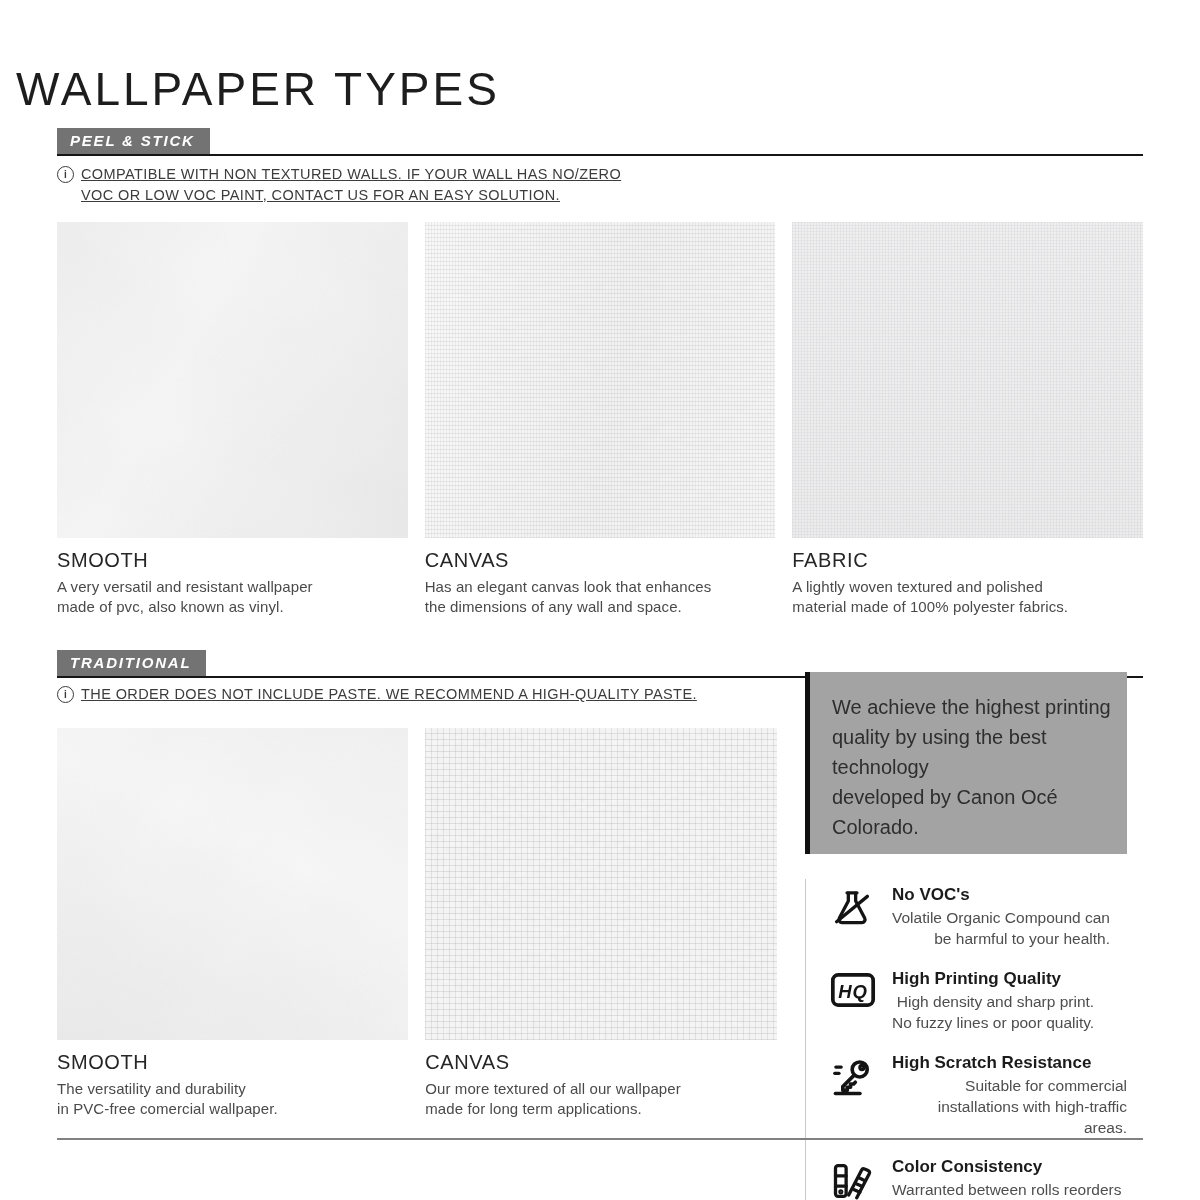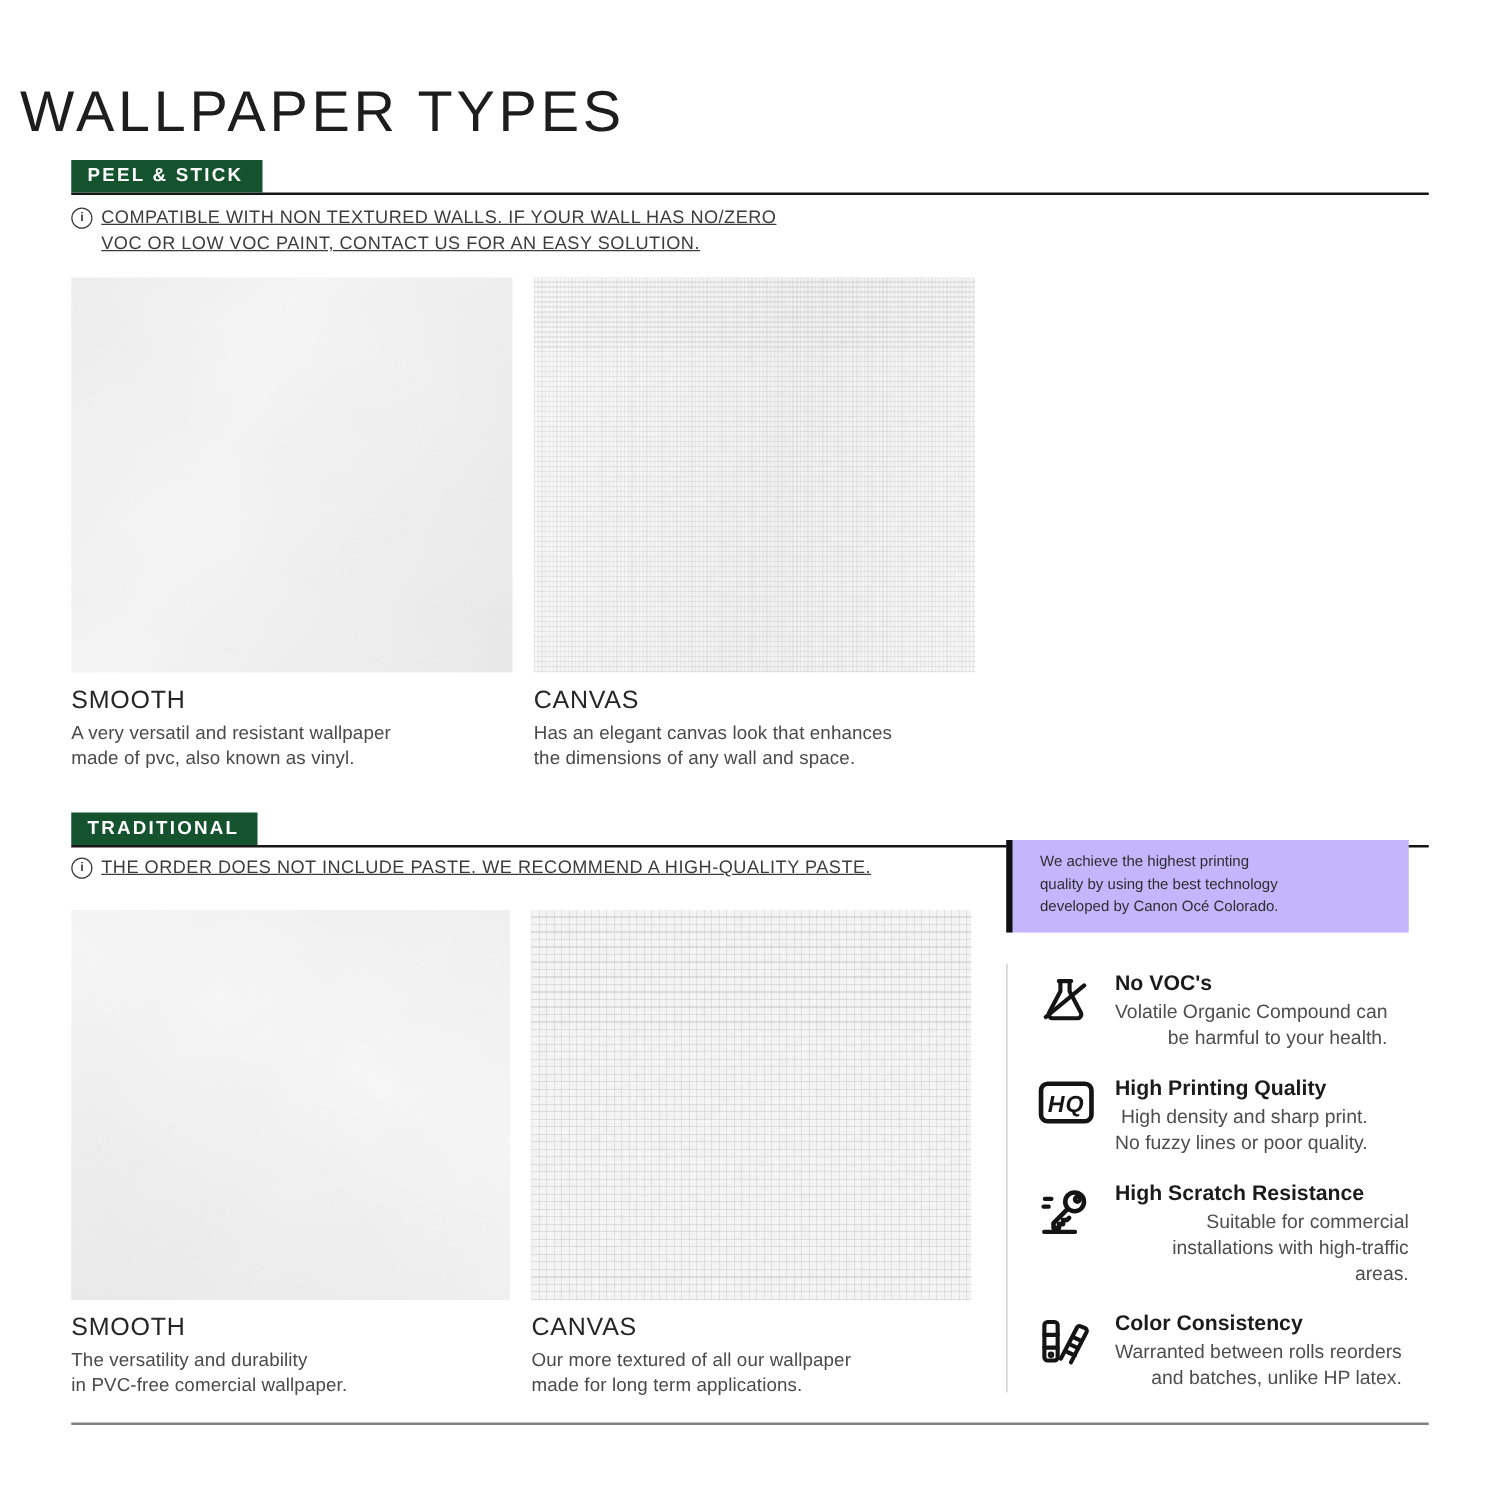--- a/index.html
+++ b/index.html
@@ -6,22 +6,22 @@
   .page{position:relative;width:1200px;height:1200px;background:#ffffff;
         font-family:"Liberation Sans",sans-serif;overflow:hidden;color:#1d1d1d;}
 
   
   .title{position:absolute;top:46px;left:0;right:0;margin:16px;text-align:left;
          font-size:46px;font-weight:400;letter-spacing:3px;color:#1d1d1d;}
 
   
   .sec-header{position:absolute;left:57px;width:1086px;height:26px;
               border-bottom:2px solid #161616;}
-  .badge{display:inline-block;background:#14532d;color:#ffffff;font-size:15px;
-         font-weight:700;letter-spacing:1.8px;line-height:26px;padding:0 15px 0 13px;}
+  .badge{display:inline-block;background:#737373;color:#ffffff;font-size:15px;
+         font-weight:700;letter-spacing:1.8px;line-height:26px;padding:0 15px 0 13px;font-style:italic;}
 
   
   .note{position:absolute;left:57px;display:flex;gap:7px;align-items:flex-start;}
   .info-icon{width:15px;height:15px;border:1.4px solid #3a3a3a;border-radius:50%;
              display:flex;align-items:center;justify-content:center;flex:none;
              margin-top:2px;font-size:10px;font-weight:700;color:#3a3a3a;font-style:normal;}
   .note-text{font-size:14.5px;letter-spacing:.4px;line-height:1.45;color:#3c3c3c;
              white-space:pre-line;text-decoration:underline;}
 
   
@@ -46,22 +46,22 @@
      repeating-linear-gradient(0deg,rgba(165,165,170,.11) 0 1px,rgba(255,255,255,0) 1px 3px),
      linear-gradient(180deg,#f2f2f3,#efeff0);}
   .tex-smooth2{background:linear-gradient(205deg,#f2f2f2,#f8f8f8 40%,#f1f1f1 70%,#ececec);}
   .tex-canvas-coarse{background:
      repeating-linear-gradient(0deg,rgba(148,148,148,.22) 0 1px,rgba(255,255,255,0) 1px 6px),
      repeating-linear-gradient(90deg,rgba(148,148,148,.19) 0 1px,rgba(255,255,255,0) 1px 6px),
      #fafafa;}
 
   
   .right-col{position:absolute;left:805px;top:672px;width:322px;}
-  .quote{border-left:5px solid #101010;background:#c4b5fd;
-         padding:8px 14px 12px 22px;font-size:12px;line-height:1.5;color:#2e2e2e;
+  .quote{border-left:5px solid #101010;background:#a3a3a3;
+         padding:20px 14px 12px 22px;font-size:20px;line-height:1.5;color:#2e2e2e;
          white-space:pre-line;box-sizing:border-box;}
   .features{margin-top:25px;border-left:1.5px solid #c8c8c8;padding:6px 0 0 24px;}
   .feature{display:flex;gap:16px;margin-bottom:19px;}
   .feature:last-child{margin-bottom:0;}
   .f-icon{flex:none;width:46px;display:flex;justify-content:flex-start;margin-top:2px;font-style:italic;}
   .f-icon svg{display:block;}
   .f-body{min-width:0;}
   .f-title{font-size:17px;font-weight:700;color:#1b1b1b;margin:0 0 3px;}
   .f-desc{font-size:15.5px;color:#4e4e4e;line-height:1.35;white-space:pre-line;text-align:right;}
 
@@ -107,20 +107,34 @@
               <feTurbulence type="fractalNoise" baseFrequency="0.055 0.22" numOctaves="2" seed="4"></feTurbulence>
             <feColorMatrix type="matrix" values="0 0 0 0 0.80 0 0 0 0 0.80 0 0 0 0 0.80 0.12 0.12 0.12 0 0"></feColorMatrix>
             </filter>
           <rect width="100%" height="100%" filter="url(#n2)"></rect>
         </svg>
       </div>
       <div class="sw-name">CANVAS</div>
       <div class="sw-desc">Has an elegant canvas look that enhances
 the dimensions of any wall and space.</div>
     </div>
+    <div class="col">
+      <div class="swatch tex-fabric">
+        <svg class="noise">
+          <filter id="n3">
+              <feTurbulence type="fractalNoise" baseFrequency="0.32 0.42" numOctaves="2" seed="9"></feTurbulence>
+            <feColorMatrix type="matrix" values="0 0 0 0 0.82 0 0 0 0 0.82 0 0 0 0 0.82 0.10 0.10 0.10 0 0"></feColorMatrix>
+            </filter>
+          <rect width="100%" height="100%" filter="url(#n3)"></rect>
+        </svg>
+      </div>
+      <div class="sw-name">FABRIC</div>
+      <div class="sw-desc">A lightly woven textured and polished
+material made of 100% polyester fabrics.</div>
+    </div>
   </div>
 
   <div class="sec-header" style="top:650px;">
     <span class="badge">TRADITIONAL</span>
   </div>
   <div class="note" style="top:684px;">
     <span class="info-icon">i</span>
     <span class="note-text">THE ORDER DOES NOT INCLUDE PASTE. WE RECOMMEND A HIGH-QUALITY PASTE.</span>
   </div>
 

